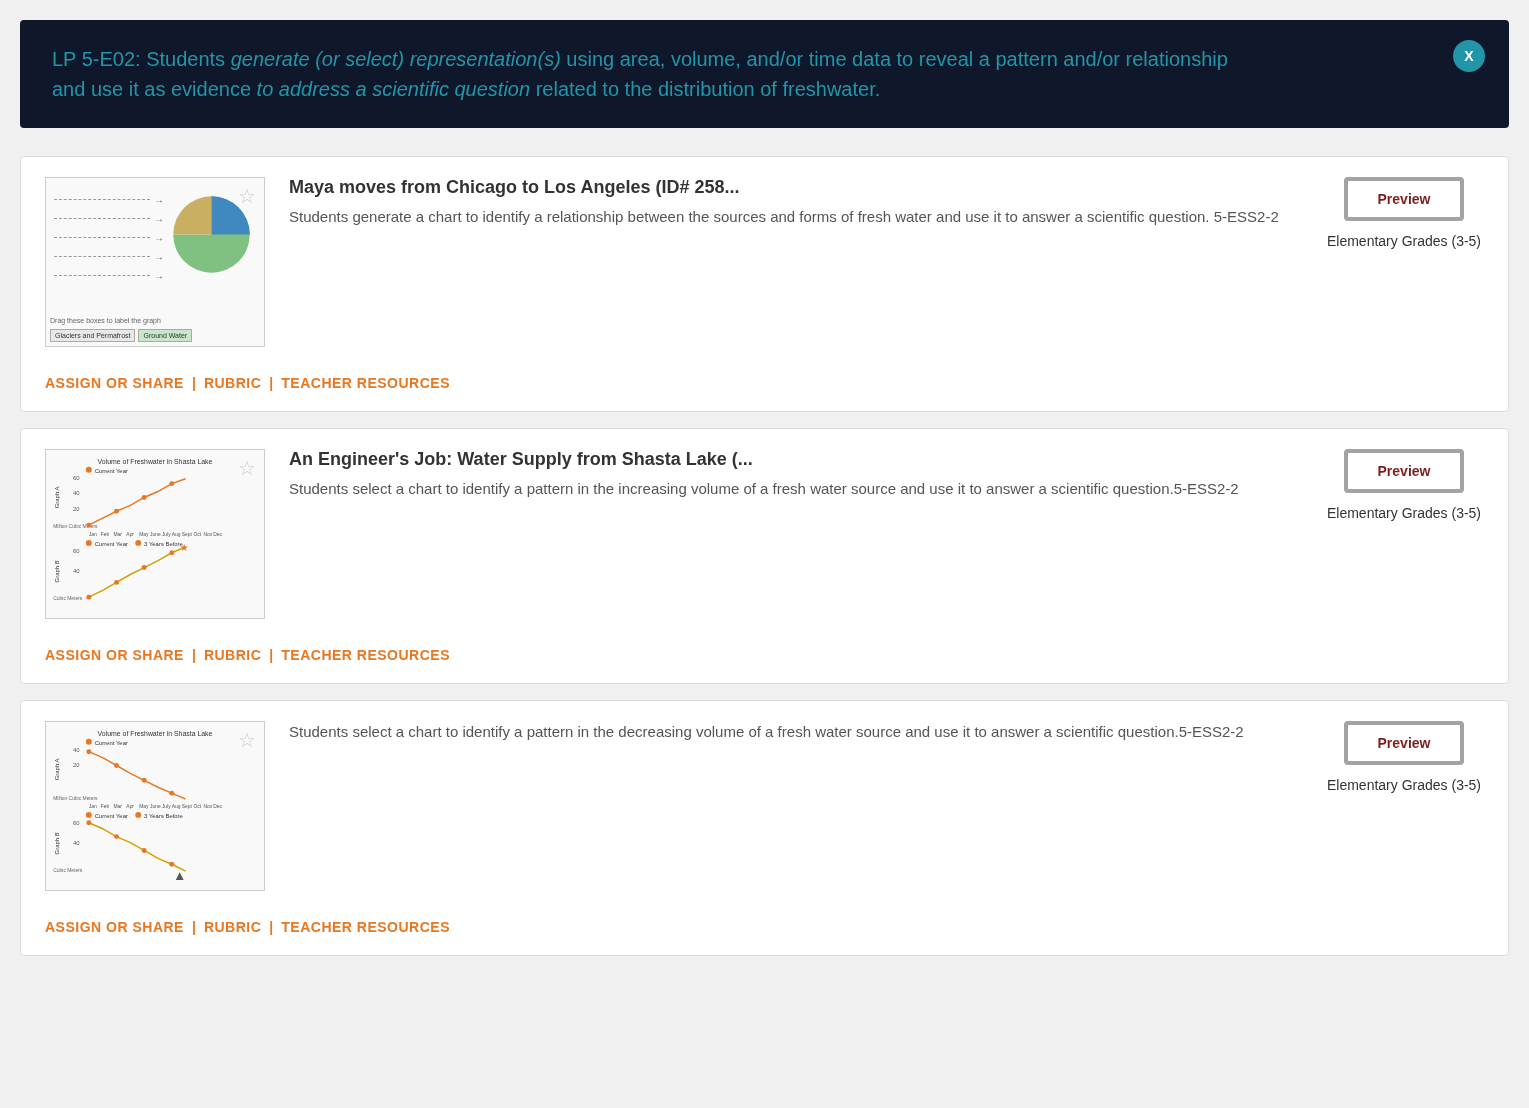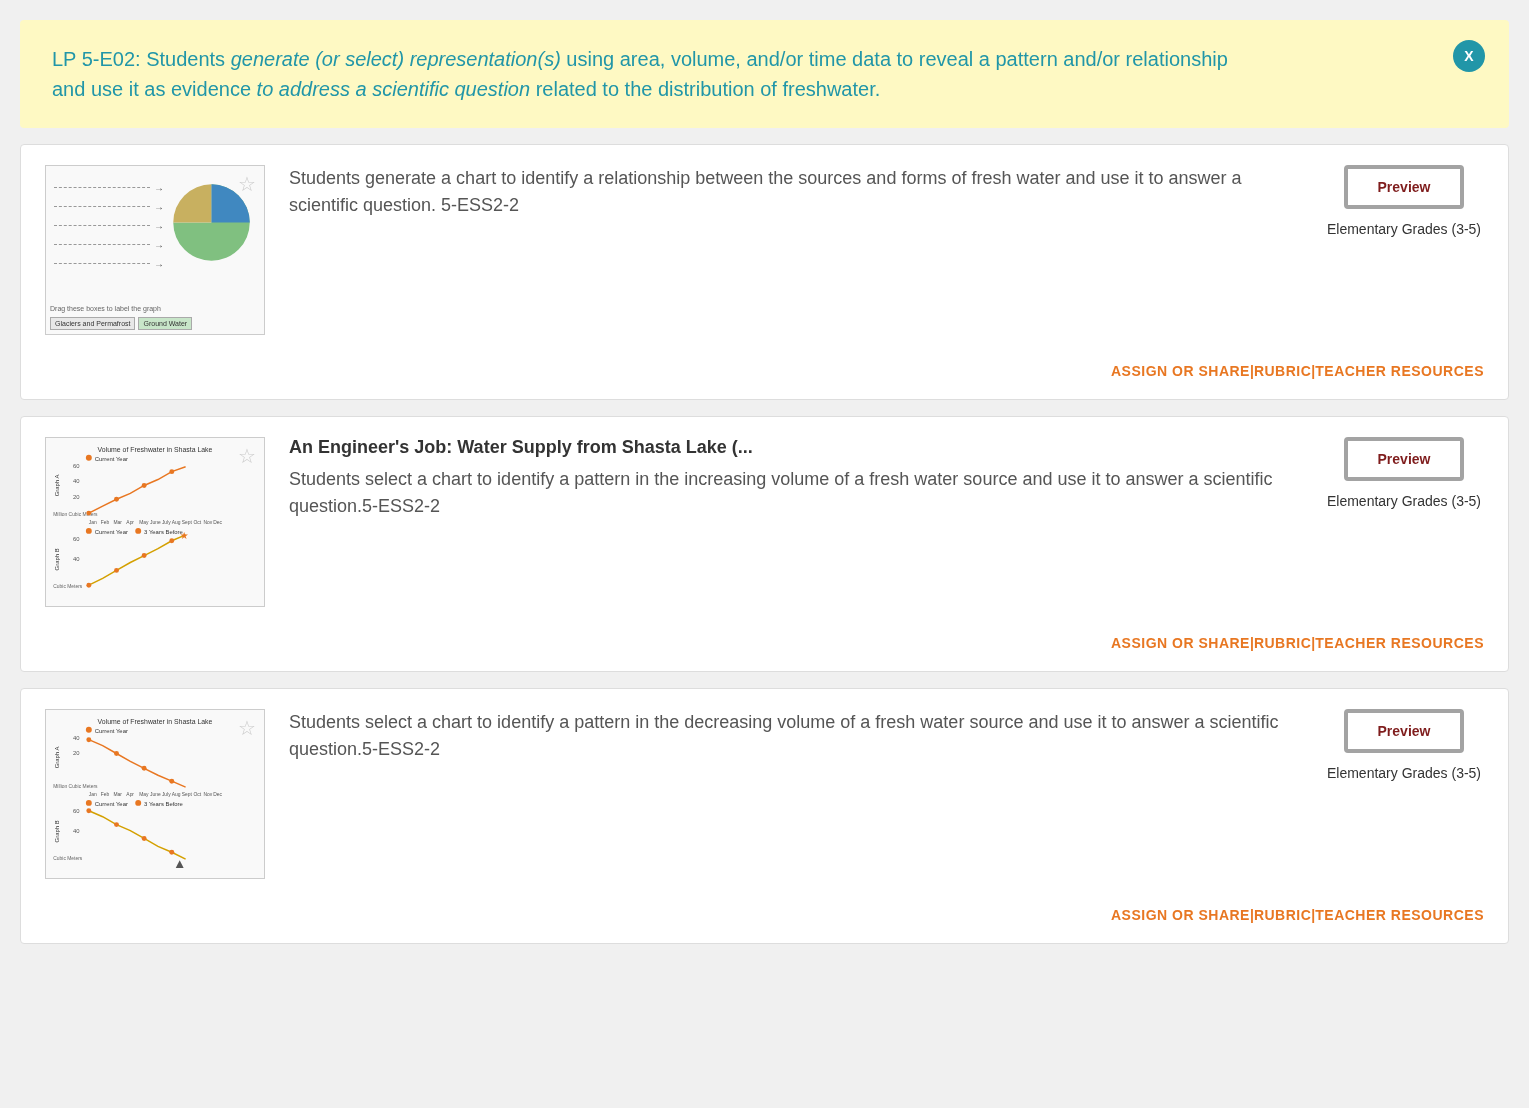--- a/index.html
+++ b/index.html
@@ -5,24 +5,24 @@
     * { box-sizing: border-box; margin: 0; padding: 0; }
     body {
       font-family: Arial, sans-serif;
       background: #f0f0f0;
       padding: 20px;
       width: 1529px;
       min-height: 1108px;
     }
 
     .header-section {
-      background: #fef9c3;
+      background: #0f172a;
       padding: 24px 40px 24px 32px;
       position: relative;
-      margin-bottom: 16px;
+      margin-bottom: 28px;
       border-radius: 4px;
     }
 
     .header-text {
       font-size: 20px;
       line-height: 1.5;
       color: #2196a8;
       max-width: 1200px;
     }
 
@@ -132,21 +132,21 @@
     }
 
     .card-title {
       font-size: 18px;
       font-weight: bold;
       color: #333;
       margin-bottom: 8px;
     }
 
     .card-desc {
-      font-size: 18px;
+      font-size: 15px;
       color: #555;
       line-height: 1.5;
     }
 
     .card-actions-col {
       display: flex;
       flex-direction: column;
       align-items: center;
       min-width: 160px;
     }
@@ -164,26 +164,25 @@
       white-space: nowrap;
     }
 
     .grade-label {
       font-size: 14px;
       color: #333;
     }
 
     .card-footer {
       display: flex;
-      gap: 0;
+      gap: 8px;
       margin-top: 16px;
       padding-top: 12px;
       border-top: none;
       align-items: center;
-      justify-content: flex-end;
     }
 
     .footer-link {
       color: #e87722;
       font-size: 14px;
       font-weight: bold;
       text-decoration: none;
       cursor: pointer;
       letter-spacing: 0.5px;
     }
@@ -246,20 +245,21 @@
       </div>
 
       <div style="position:absolute;bottom:22px;left:4px;font-size:7px;color:#666;">Drag these boxes to label the graph</div>
       <div style="position:absolute;bottom:4px;left:4px;display:flex;gap:3px;">
         <span class="thumb-label-box">Glaciers and Permafrost</span>
         <span class="thumb-label-box green">Ground Water</span>
       </div>
     </div>
 
     <div class="card-info">
+      <div class="card-title">Maya moves from Chicago to Los Angeles (ID# 258...</div>
       <div class="card-desc">Students generate a chart to identify a relationship between the sources and forms of fresh water and use it to answer a scientific question. 5-ESS2-2</div>
     </div>
 
     <div class="card-actions-col">
       <button class="preview-btn">Preview</button>
       <div class="grade-label">Elementary Grades (3-5)</div>
     </div>
   </div>
   <div class="card-footer">
     <a class="footer-link">ASSIGN OR SHARE</a>

